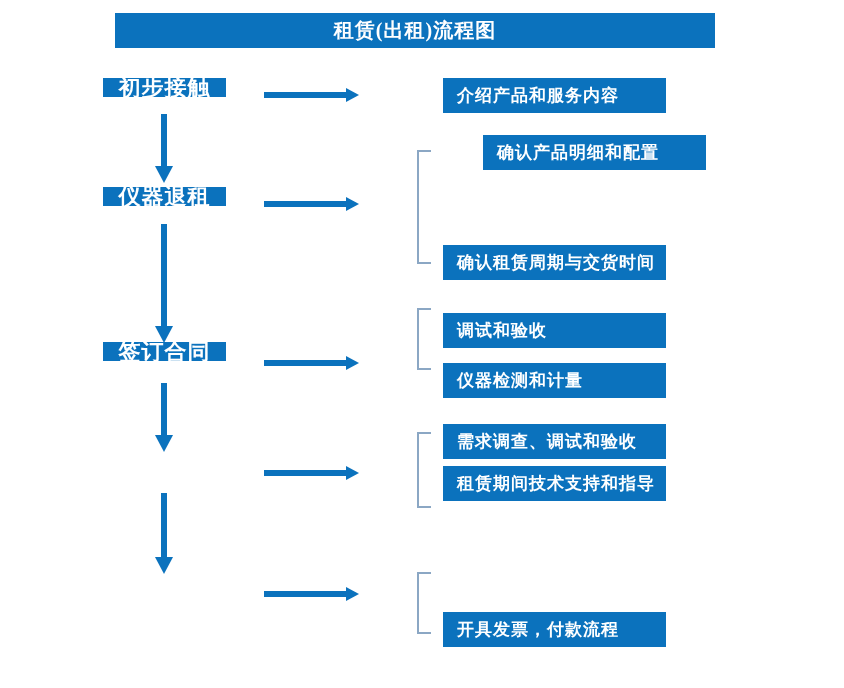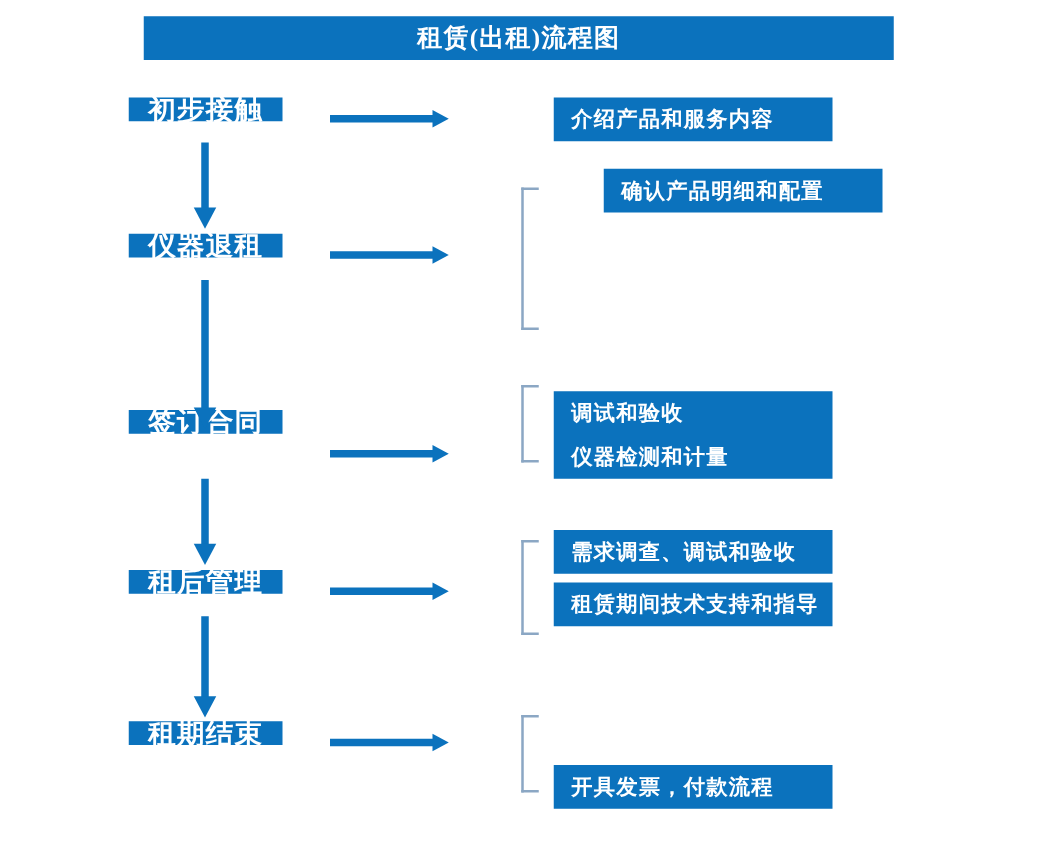--- a/index.html
+++ b/index.html
@@ -78,23 +78,21 @@
 </style>
 </head>
 <body>
 
 <div id="canvas">
 
   <div class="box title-bar">租赁(出租)流程图</div>
 
   <div class="box stage-box" style="top:78px;">初步接触</div>
   <div class="box stage-box" style="top:187px;">仪器退租</div>
-  <div class="box stage-box" style="top:328px;">签订合同</div>
-  <div class="box stage-box" style="top:456px;">租后管理</div>
-  <div class="box stage-box" style="top:577px;">租期结束</div>
+  <div class="box stage-box" style="top:342px;">签订合同</div>
 
   <div class="arrow-down" style="left:153px; top:114px; height:70px;">
     <svg width="22" height="70" viewBox="0 0 22 70">
       <rect x="8" y="0" width="6" height="54" fill="#0b72bd"></rect>
       <polygon points="2,52 20,52 11,69" fill="#0b72bd"></polygon>
     </svg>
   </div>
   <div class="arrow-down" style="left:153px; top:224px; height:120px;">
     <svg width="22" height="120" viewBox="0 0 22 120">
       <rect x="8" y="0" width="6" height="104" fill="#0b72bd"></rect>
@@ -145,19 +143,20 @@
     </svg>
   </div>
 
   <div class="bracket" style="top:150px; height:114px;"></div>
   <div class="bracket" style="top:308px; height:62px;"></div>
   <div class="bracket" style="top:432px; height:76px;"></div>
   <div class="bracket" style="top:572px; height:62px;"></div>
 
   <div class="box detail-box" style="top:78px;">介绍产品和服务内容</div>
   <div class="box detail-box" style="top:135px;margin-left:40px;">确认产品明细和配置</div>
+  <div class="box detail-box" style="top:245px;">确认租赁周期与交货时间</div>
   <div class="box detail-box" style="top:313px;">调试和验收</div>
-  <div class="box detail-box" style="top:348px;">仪器检测和计量</div>
+  <div class="box detail-box" style="top:363px;">仪器检测和计量</div>
   <div class="box detail-box" style="top:424px;">需求调查、调试和验收</div>
   <div class="box detail-box" style="top:466px;">租赁期间技术支持和指导</div>
   <div class="box detail-box" style="top:612px;">开具发票，付款流程</div>
 
 </div>
 
 </body></html>

